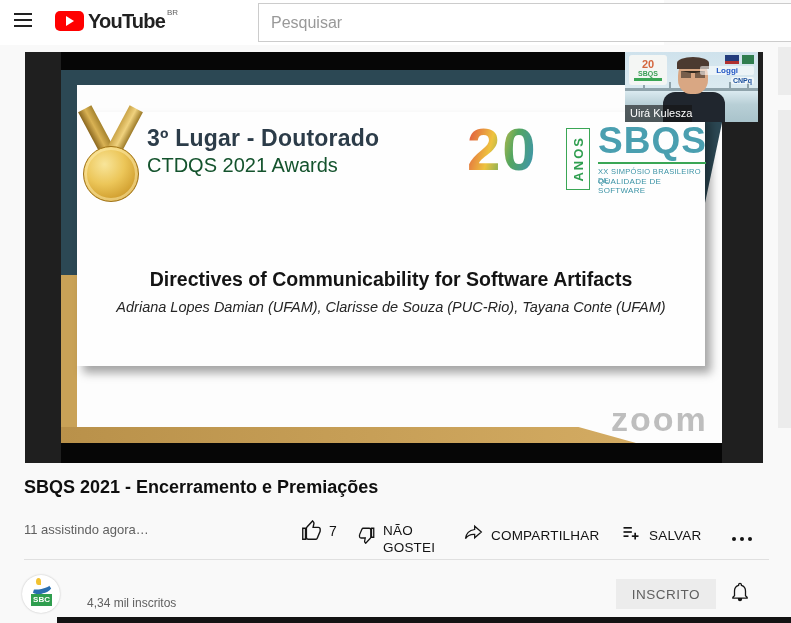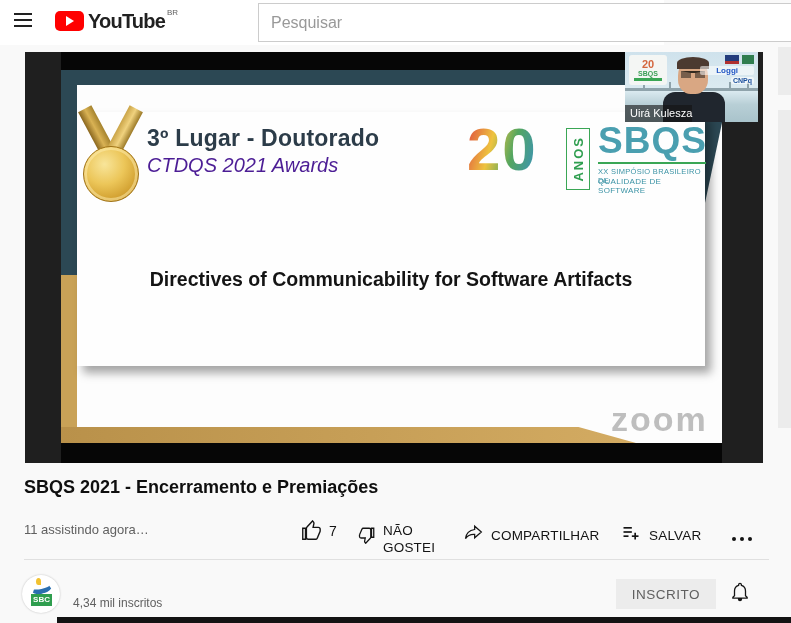--- a/index.html
+++ b/index.html
@@ -41,21 +41,21 @@
   .ribbon-l,.ribbon-r { position:absolute; width:15px; height:46px; top:-4px;
        background:linear-gradient(90deg,#8a671f,#d9b254,#a5832e); }
   .ribbon-l { left:6px;  transform:rotate(-28deg); }
   .ribbon-r { left:36px; transform:rotate(28deg);
        background:linear-gradient(90deg,#caa448,#f0d27e,#9c7a28); }
   .medal-disc { position:absolute; left:1px; top:36px; width:56px; height:56px; border-radius:50%;
        background:radial-gradient(circle at 38% 32%, #f8e59a 0%, #ecc659 40%, #cf9c2c 75%, #a87a1a 100%);
        border:1px solid #a07316; box-shadow:inset 0 0 0 3px rgba(255,240,180,.5); }
 
   .award-title { position:absolute; left:70px; top:13px; font-size:23px; font-weight:bold; color:#2c3c49; letter-spacing:0.2px; }
-  .award-sub   { position:absolute; left:70px; top:42px; font-size:20px; color:#4c1d95;font-style:italic; }
+  .award-sub   { position:absolute; left:70px; top:42px; font-size:20px; color:#14532d; }
 
   
   .logo20 { position:absolute; left:390px; top:6px; font-size:60px; font-weight:bold; line-height:64px; color:#d4663e; letter-spacing:2px; }
   @supports (-webkit-background-clip:text) {
     .logo20 { background:linear-gradient(105deg,#e0563f 5%,#eec33f 35%,#54a65f 62%,#3d95ad 90%);
               -webkit-background-clip:text; -webkit-text-fill-color:transparent; }
   }
   .anos-box { position:absolute; left:489px; top:16px; width:24px; height:62px; border:1px solid #3aa655;
               display:flex; align-items:center; justify-content:center; }
   .anos-txt { writing-mode:vertical-rl; transform:rotate(180deg); font-size:13px; font-weight:bold;
@@ -117,21 +117,21 @@
   
   .channel-row { position:absolute; left:0; top:570px; width:791px; height:48px; }
   .avatar { position:absolute; left:22px; top:5px; width:38px; height:38px; border-radius:50%; background:#fff;
             box-shadow:0 0 2px rgba(0,0,0,.25); overflow:hidden; cursor:pointer; }
   .avatar .swoosh { position:absolute; left:8px; top:5px; width:22px; height:14px; border-radius:50%;
             border-bottom:5px solid #2a6fb0; border-left:3px solid transparent; border-right:2px solid transparent; transform:rotate(-12deg); }
   .avatar .spark { position:absolute; left:14px; top:3px; width:5px; height:7px; background:#f2c230; border-radius:50% 50% 0 50%; }
   .avatar .sbc-box { position:absolute; left:9px; top:19px; width:21px; height:12px; background:#2f9e4f;
             color:#fff; font-size:8px; font-weight:bold; text-align:center; line-height:12px; }
   .channel-name { position:absolute; left:87px; top:7px; font-size:14px; font-weight:bold; color:#0f0f0f; cursor:pointer; }
-  .channel-subs { position:absolute; left:73px; top:26px; font-size:12px; color:#606060; }
+  .channel-subs { position:absolute; left:87px; top:26px; font-size:12px; color:#606060; }
   .subscribed-btn { position:absolute; left:616px; top:9px; width:100px; height:30px; background:#ececec;
             border:none; color:#606060; font-size:13.5px; letter-spacing:0.5px; cursor:pointer; font-family:"Liberation Sans",sans-serif; }
   .bell-btn { position:absolute; left:727px; top:9px; width:26px; height:28px; background:none; border:none; cursor:pointer; }
 
   .bottom-strip { position:absolute; left:57px; top:617px; width:734px; height:6px; background:#131313; }
 </style>
 </head>
 <body>
 
 <div class="topbar">
@@ -171,20 +171,21 @@
       <div class="logo20">20</div>
       <div class="anos-box">
         <span class="anos-txt">ANOS</span>
       </div>
       <div class="sbqs-big">SBQS</div>
       <div class="sbqs-line"></div>
       <div class="sbqs-s1">XX SIMPÓSIO BRASILEIRO DE</div>
       <div class="sbqs-s2">QUALIDADE DE SOFTWARE</div>
 
       <div class="paper-title">Directives of Communicability for Software Artifacts</div>
+      <div class="paper-authors">Adriana Lopes Damian (UFAM), Clarisse de Souza (PUC-Rio), Tayana Conte (UFAM)</div>
     </div>
   </div>
 
   <div class="webcam">
     <div class="bridge"></div>
     <div class="person-shirt"></div>
     <div class="person-head"></div>
     <div class="person-hair"></div>
     <div class="person-glasses"></div>
     <div class="cam-badge">

